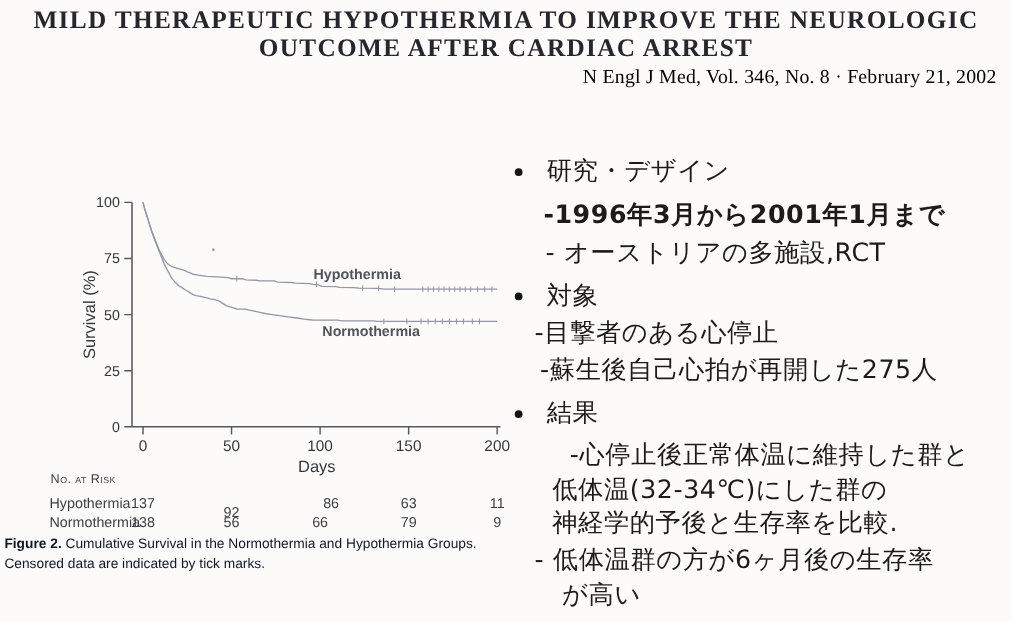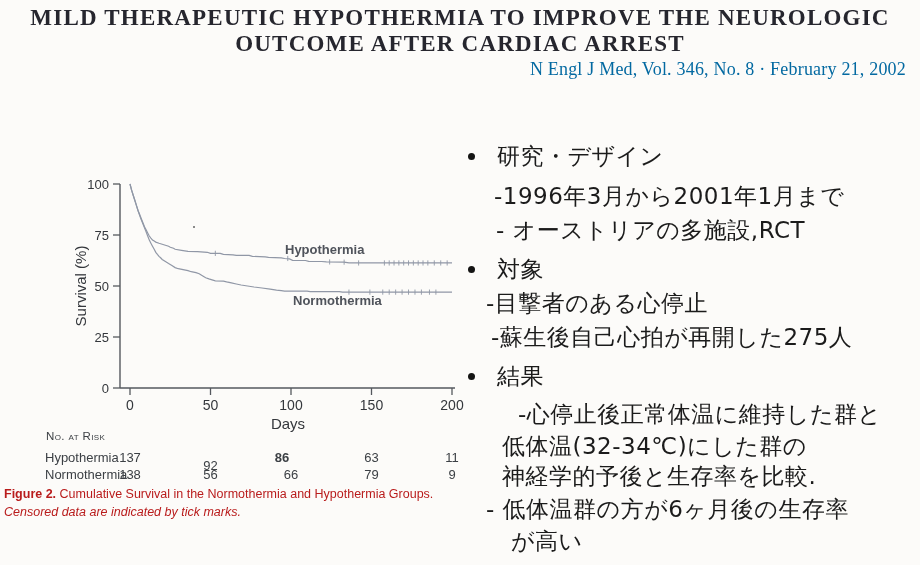--- a/index.html
+++ b/index.html
@@ -11,37 +11,37 @@
   .slide-title {
     position:absolute; top:5px; left:0; width:920px; text-align:center;
     font-family:"Liberation Serif", serif; font-weight:bold;
     font-size:23px; line-height:26px; letter-spacing:1.2px; color:#26262e;
     white-space:nowrap;
   }
   .slide-title .tline { display:block;text-align:center; }
   .citation {
     position:absolute; top:59px; right:14px;
     font-family:"Liberation Serif", serif; font-size:18px;
-    color:#0369a1; letter-spacing:0.2px; white-space:nowrap;
+    color:#000000; letter-spacing:0.2px; white-space:nowrap;
   }
   #km-chart { position:absolute; left:55px; top:148px; width:420px; height:290px; }
   .risk-header {
     position:absolute; left:46px; top:430px; font-size:11.5px;
     font-variant:small-caps; letter-spacing:0.4px; color:#3c4045;
   }
   .risk-label { position:absolute; left:45px; font-size:13px; color:#3c4045; }
   .risk-num {
     position:absolute; font-size:13px; color:#3c4045;
     transform:translateX(-50%); white-space:nowrap;
   }
   .caption-l1, .caption-l2 {
-    position:absolute; left:4px; width:460px; font-size:12.5px; color:#b91c1c;
+    position:absolute; left:4px; width:460px; font-size:12.5px; color:#0f172a;
   }
   .caption-l1 { top:487px; }
-  .caption-l2 { top:505px;font-style:italic; }
+  .caption-l2 { top:505px; }
   .caption-l1 b { font-weight:bold; }
   .jp {
     position:absolute; font-size:23px; color:#1b1b1b;
     font-family:"DejaVu Sans", sans-serif; letter-spacing:0.5px;
     white-space:nowrap; line-height:27px;
   }
   .jp-bullet {
     position:absolute; width:7px; height:7px; border-radius:50%;
     background:#141414;
   }
@@ -117,36 +117,36 @@
     <text x="238" y="157" font-size="13" font-weight="bold" fill="#4f535b" font-family="&quot;Liberation Sans&quot;,sans-serif">Normothermia</text>
   </svg>
 <div class="speck"></div>
 
 <div class="risk-header">No. at Risk</div>
 <div class="risk-label" style="top:450px;">Hypothermia</div>
 <div class="risk-label" style="top:467px;">Normothermia</div>
 <div id="risk-values">
     <span class="risk-num" style="left: 130px; top: 450px;">137</span>
     <span class="risk-num" style="left: 210.5px; top: 458px;">92</span>
-    <span class="risk-num" style="left: 282px; top: 450px; font-weight: bold;">86</span>
+    <span class="risk-num" style="left: 301px; top: 450px;">86</span>
     <span class="risk-num" style="left: 371.5px; top: 450px;">63</span>
     <span class="risk-num" style="left: 452px; top: 450px;">11</span>
     <span class="risk-num" style="left: 130px; top: 467px;">138</span>
     <span class="risk-num" style="left: 210.5px; top: 467px;">56</span>
     <span class="risk-num" style="left: 291px; top: 467px;">66</span>
     <span class="risk-num" style="left: 371.5px; top: 467px;">79</span>
     <span class="risk-num" style="left: 452px; top: 467px;">9</span>
   </div>
 
 <div class="caption-l1"><b>Figure 2.</b><span> Cumulative Survival in the Normothermia and Hypothermia Groups.</span></div>
 <div class="caption-l2">Censored data are indicated by tick marks.</div>
 
 <span class="jp-bullet" style="left:468px; top:153px;"></span>
 <div class="jp" style="left:497px; top:143px;">研究・デザイン</div>
-<div class="jp" style="left:494px; top:183px;">-1996年3月から2001年1月まで</div>
+<div class="jp" style="left:494px; top:183px;font-weight:bold;">-1996年3月から2001年1月まで</div>
 <div class="jp" style="left:496px; top:217px;">- オーストリアの多施設,RCT</div>
 
 <span class="jp-bullet" style="left:468px; top:266px;"></span>
 <div class="jp" style="left:497px; top:256px;">対象</div>
 <div class="jp" style="left:486px; top:290px;">-目撃者のある心停止</div>
 <div class="jp" style="left:491px; top:324px;">-蘇生後自己心拍が再開した275人</div>
 
 <span class="jp-bullet" style="left:468px; top:373px;"></span>
 <div class="jp" style="left:497px; top:363px;">結果</div>
 <div class="jp" style="left:486px; top:401px;margin-left:32px;">-心停止後正常体温に維持した群と</div>

